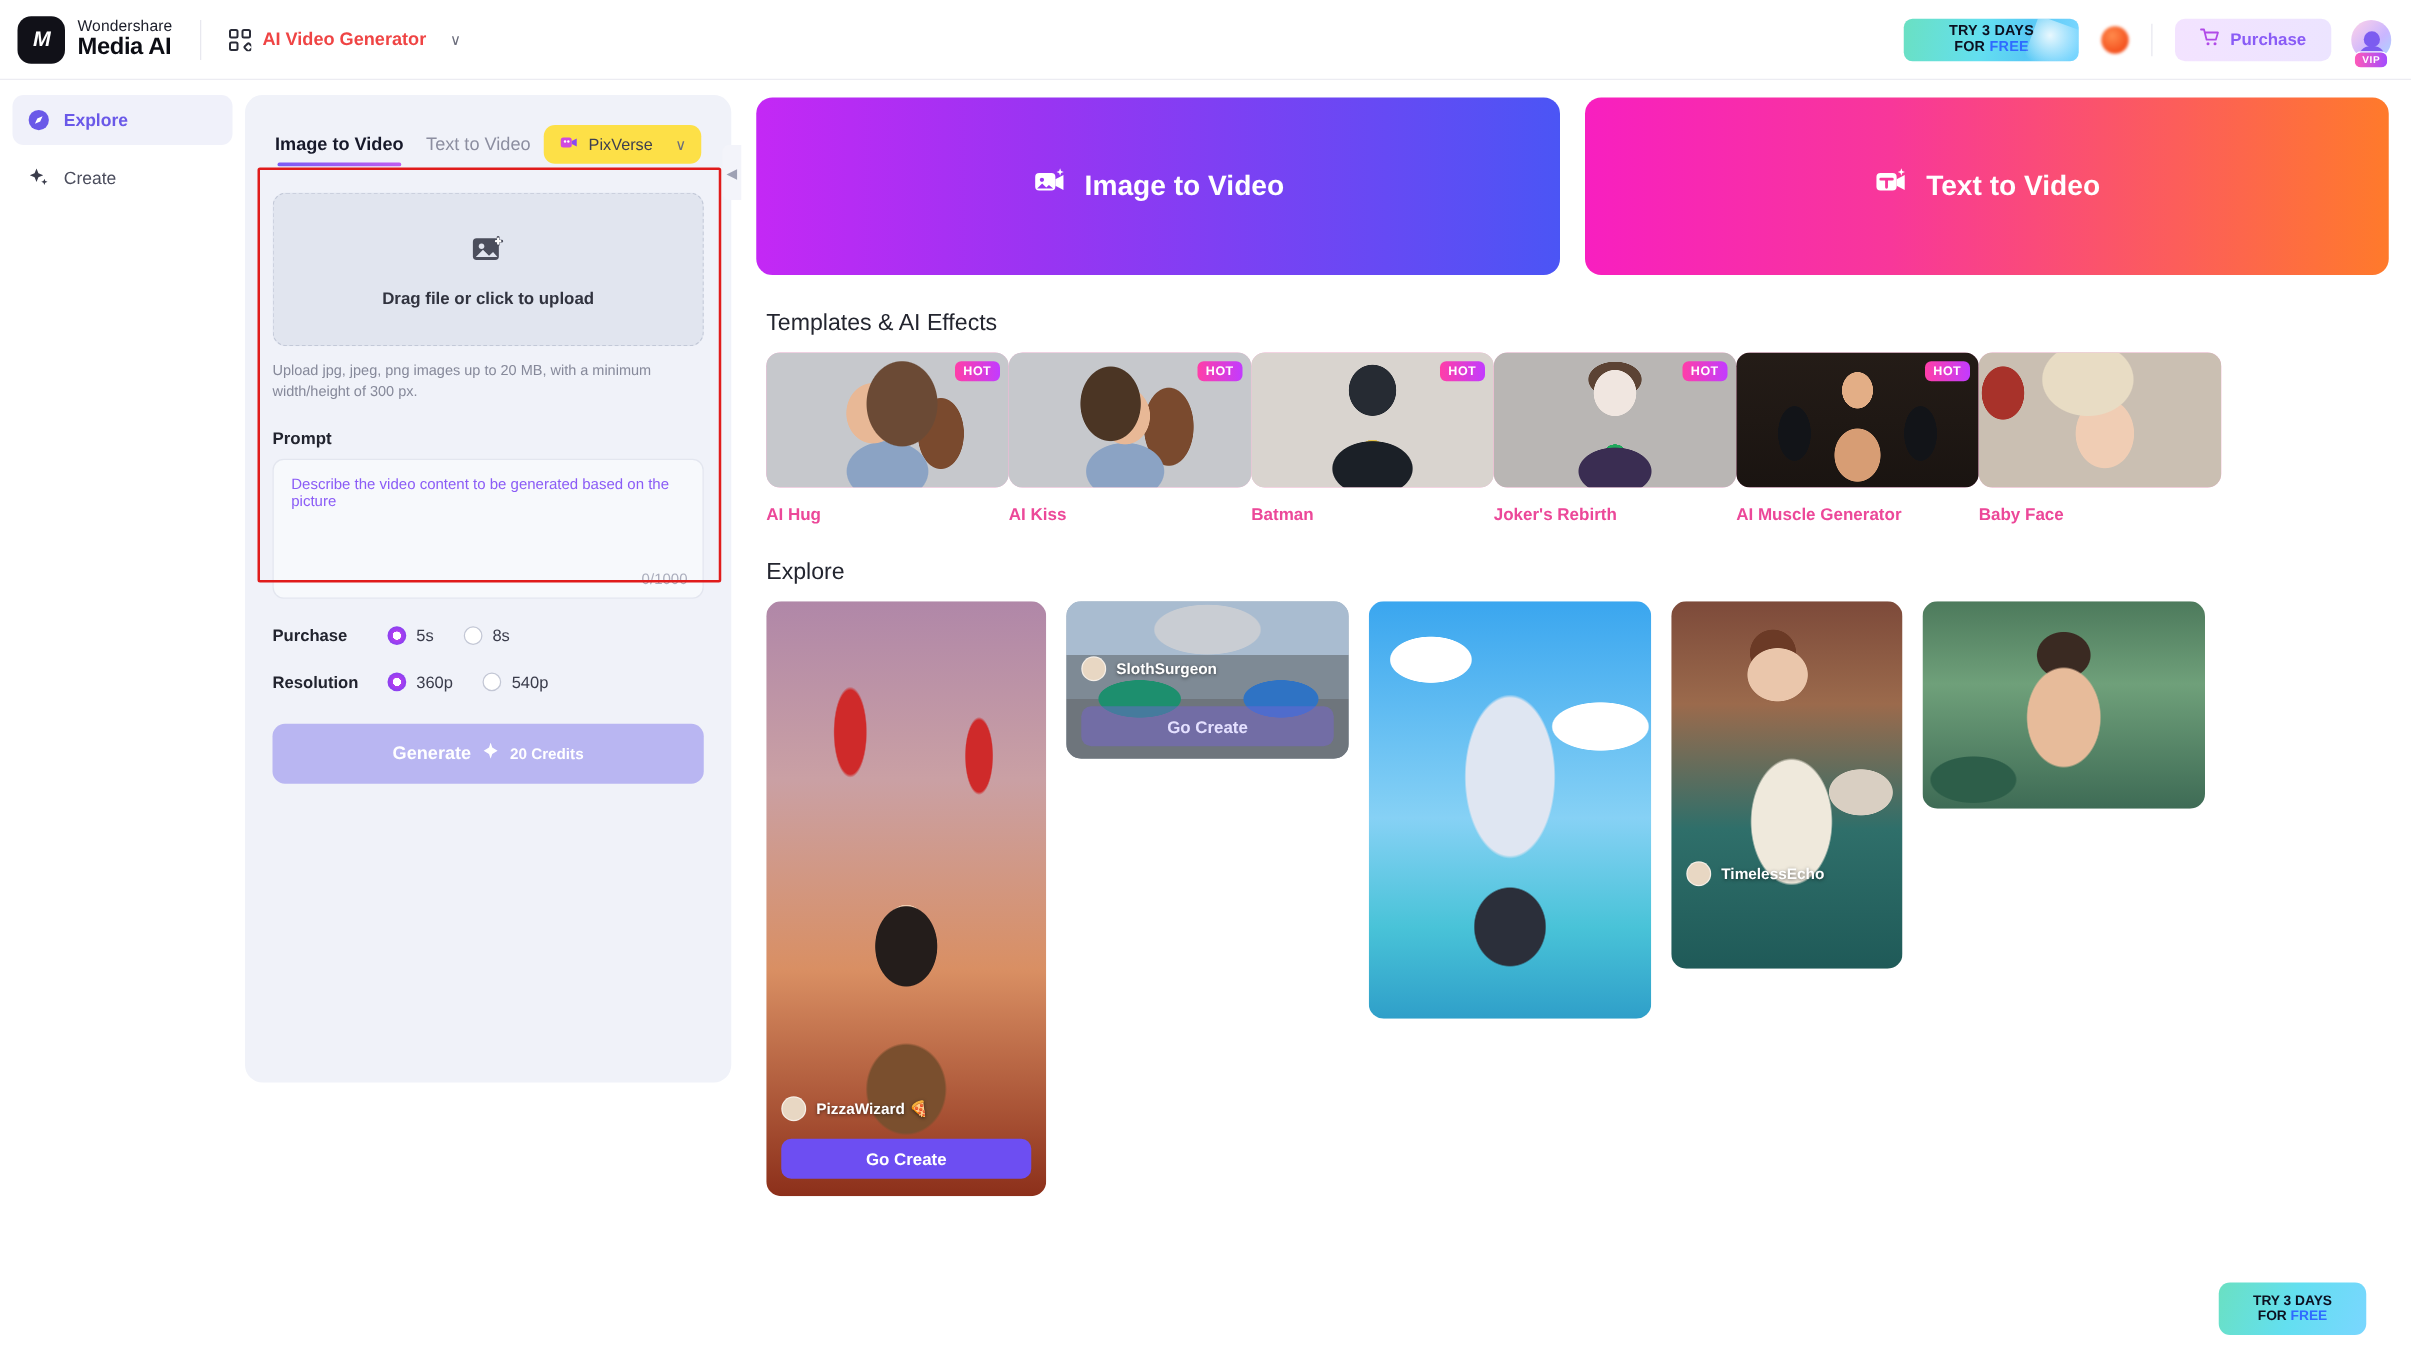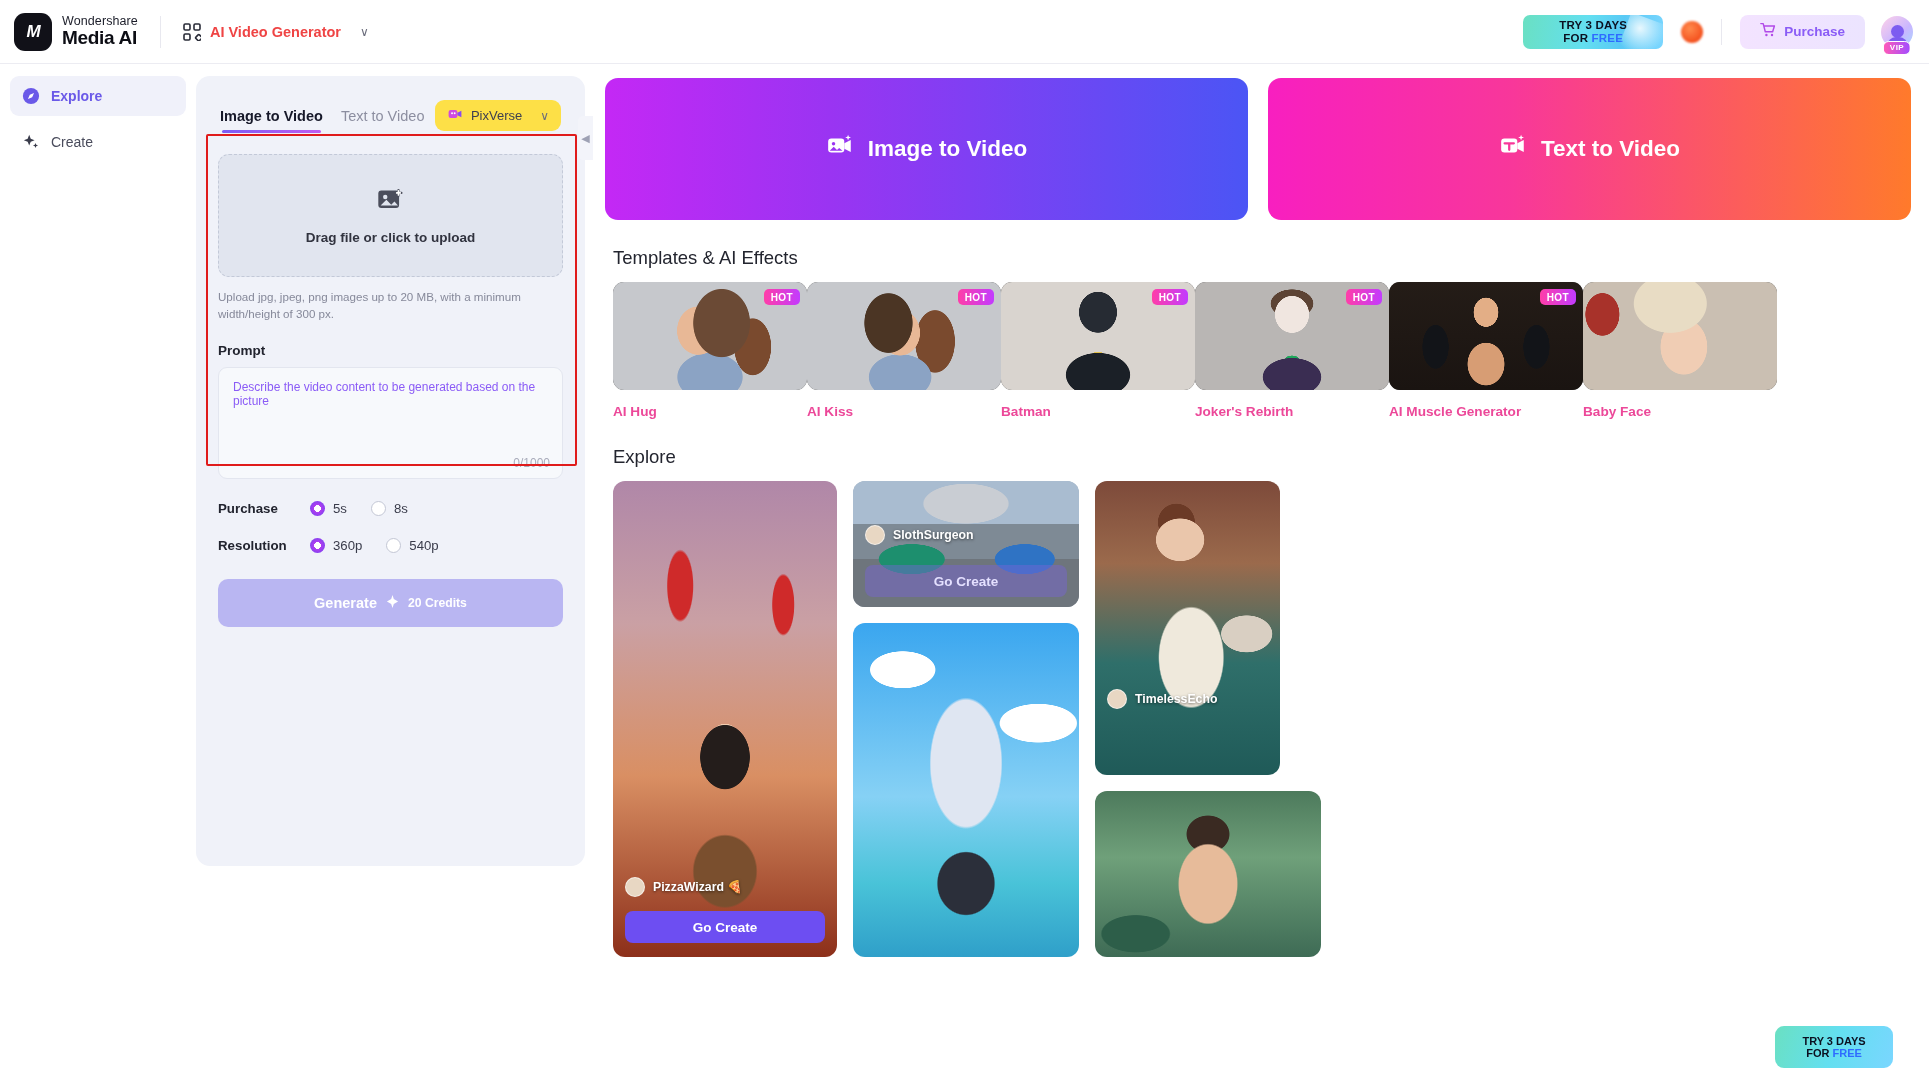--- a/index.html
+++ b/index.html
@@ -165,32 +165,32 @@
   }
   .banner.i2v { background: linear-gradient(90deg,#c428f5 0%, #9a34f2 35%, #4b55f5 100%); }
   .banner.t2v { background: linear-gradient(90deg,#f81fc0 0%, #f8379a 38%, #ff7a2b 100%); }
 
   .sec-title { font-size: 18.5px; font-weight:400; color:#23252f; margin: 27px 0 13px 8px;}
 
   .tpl-row { display:flex; gap: 19px; margin-left: 8px; }
   .tpl-card { width: 175px; flex: none; cursor:pointer; }
   .tpl-thumb {
     width: 194px; height: 108px; border-radius: 11px; position:relative; overflow:hidden;
-    background:#404040;
+    background:#f9a8d4;
   }
   .hot {
     position:absolute; top: 7px; right: 7px;
     background: linear-gradient(90deg,#ff3ea8,#c23bff);
     color:#fff; font-size: 10px; font-weight:800; letter-spacing:.4px;
     padding: 2.5px 7px; border-radius: 5px;
   }
   .tpl-name { margin-top: 14px; font-size: 13.6px; font-weight:600; color:#ec4899;}
 
   .explore-grid { margin-left: 8px; margin-top: 2px; display:flex; gap: 16px; }
-  .col { display:flex; flex-direction:column; gap: 16px; }
+  .col { display:flex; flex-direction:row; gap: 16px; }
   .tile { border-radius: 12px; position:relative; overflow:hidden; cursor:pointer; }
   .tile-user {
     position:absolute; left: 12px; display:flex; align-items:center; gap: 8px;
     color:#fff; font-size: 12.3px; font-weight:600; text-shadow: 0 1px 3px rgba(0,0,0,.55);
   }
   .uavatar { width: 20px;height:20px;border-radius:50%; background:#e8d7c3; border:1px solid rgba(255,255,255,.6); flex:none;}
   .gocreate {
     position:absolute; left: 12px; right: 12px; height: 32px; border-radius: 8px;
     display:flex; align-items:center; justify-content:center;
     color:#fff; font-size: 13.5px; font-weight:700;

